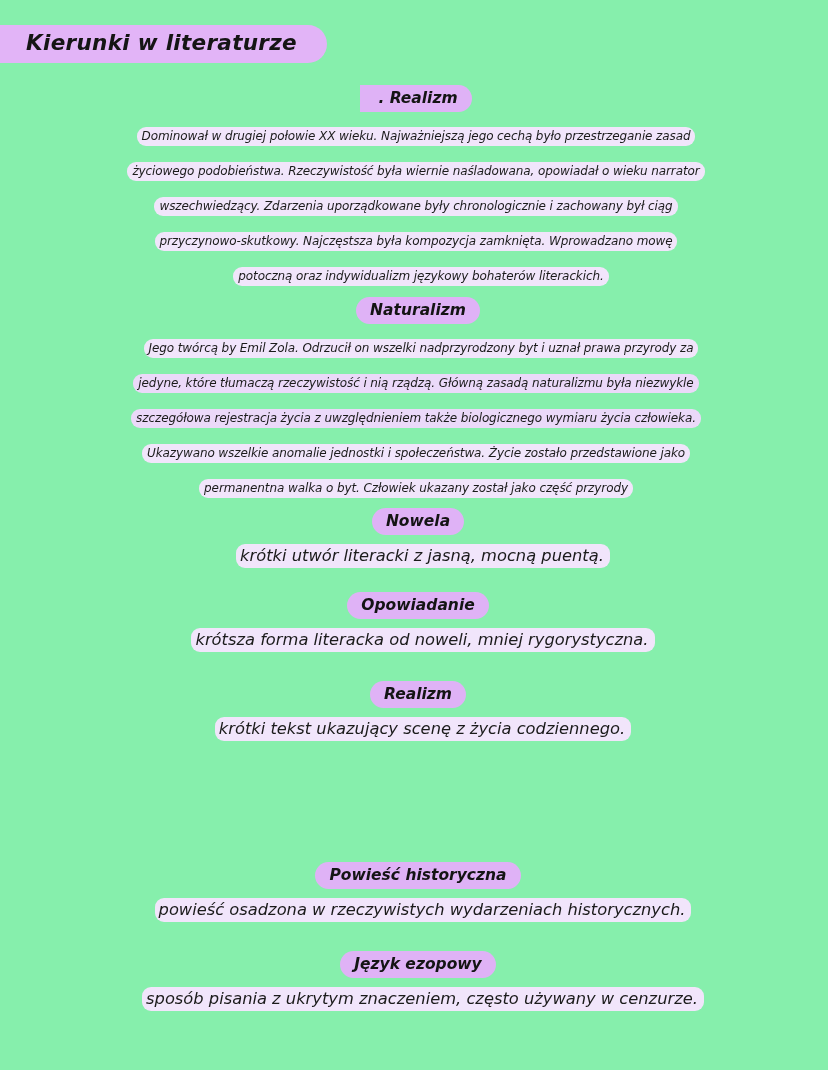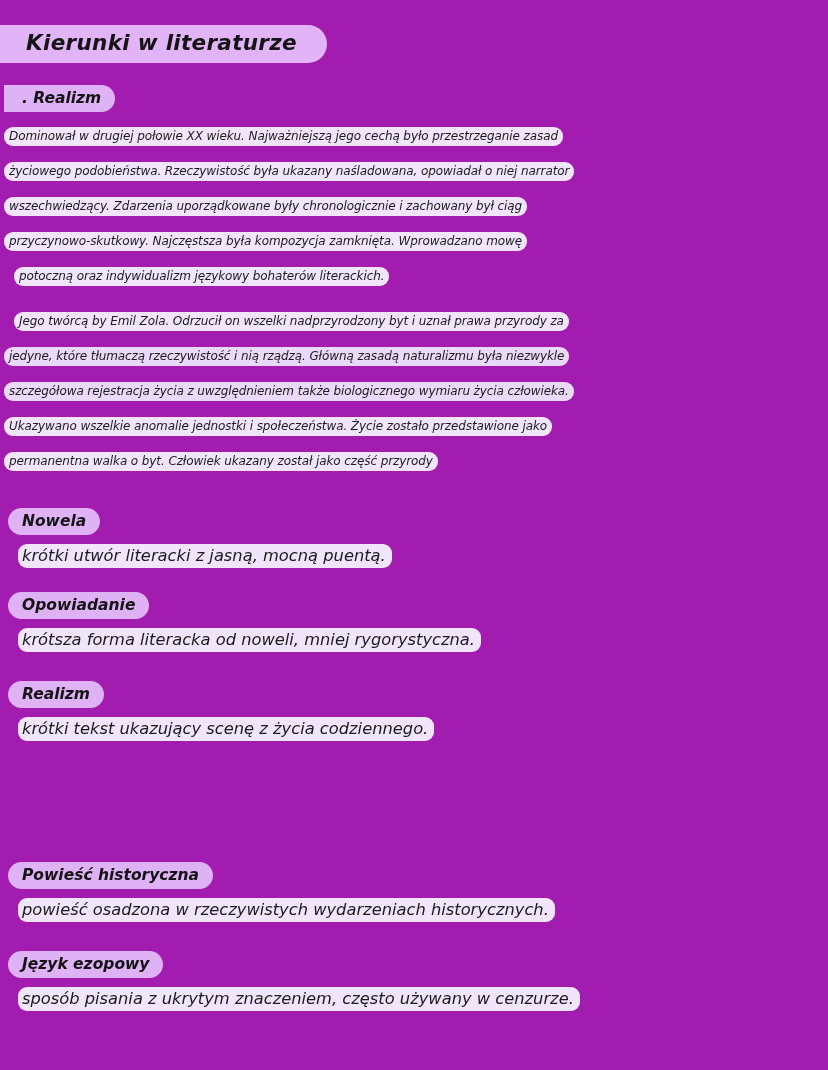--- a/index.html
+++ b/index.html
@@ -10,23 +10,24 @@
     width: 828px;
     height: 1070px;
     background: #ffffff;
     font-family: "DejaVu Sans", sans-serif;
     overflow: hidden;
   }
   .page {
     position: relative;
     width: 828px;
     height: 1070px;
-    background: #a21caf;
+    background: #86efac;
     box-sizing: border-box;
     padding: 11px;
+    text-align: center;
   }
 
   
   .title-row {
     position: absolute;
     left: 0;
     top: 25px;
     height: 38px;
   }
   .title-pill {
@@ -132,28 +133,31 @@
   <div class="title-row">
     <span class="title-pill">Kierunki w literaturze</span>
   </div>
 
   <div class="section" style="top:85px;">
     <div class="head-wrap">
       <span class="head-pill flush">. Realizm</span>
     </div>
     <div class="body-lines">
       <span class="line edge"><span class="hl">Dominował w drugiej połowie XX wieku. Najważniejszą jego cechą było przestrzeganie zasad</span></span>
-      <span class="line edge"><span class="hl">życiowego podobieństwa. Rzeczywistość była ukazany naśladowana, opowiadał o niej narrator</span></span>
+      <span class="line edge"><span class="hl">życiowego podobieństwa. Rzeczywistość była wiernie naśladowana, opowiadał o wieku narrator</span></span>
       <span class="line edge"><span class="hl">wszechwiedzący. Zdarzenia uporządkowane były chronologicznie i zachowany był ciąg</span></span>
       <span class="line edge"><span class="hl">przyczynowo-skutkowy. Najczęstsza była kompozycja zamknięta. Wprowadzano mowę</span></span>
       <span class="line"><span class="hl">potoczną oraz indywidualizm językowy bohaterów literackich.</span></span>
     </div>
   </div>
 
   <div class="section" style="top:297px;">
+    <div class="head-wrap">
+      <span class="head-pill">Naturalizm</span>
+    </div>
     <div class="body-lines">
       <span class="line"><span class="hl">Jego twórcą by Emil Zola. Odrzucił on wszelki nadprzyrodzony byt i uznał prawa przyrody za</span></span>
       <span class="line edge"><span class="hl strong">jedyne, które tłumaczą rzeczywistość i nią rządzą. Główną zasadą naturalizmu była niezwykle</span></span>
       <span class="line edge"><span class="hl strong">szczegółowa rejestracja życia z uwzględnieniem także biologicznego wymiaru życia człowieka.</span></span>
       <span class="line edge"><span class="hl">Ukazywano wszelkie anomalie jednostki i społeczeństwa. Życie zostało przedstawione jako</span></span>
       <span class="line edge"><span class="hl">permanentna walka o byt. Człowiek ukazany został jako część przyrody</span></span>
     </div>
   </div>
 
   <div class="section" style="top:508px;">

